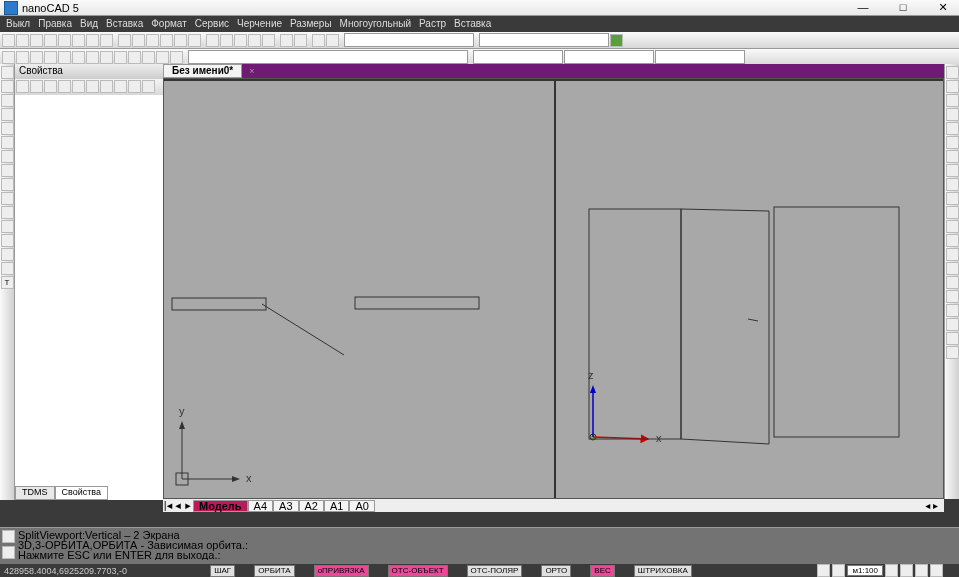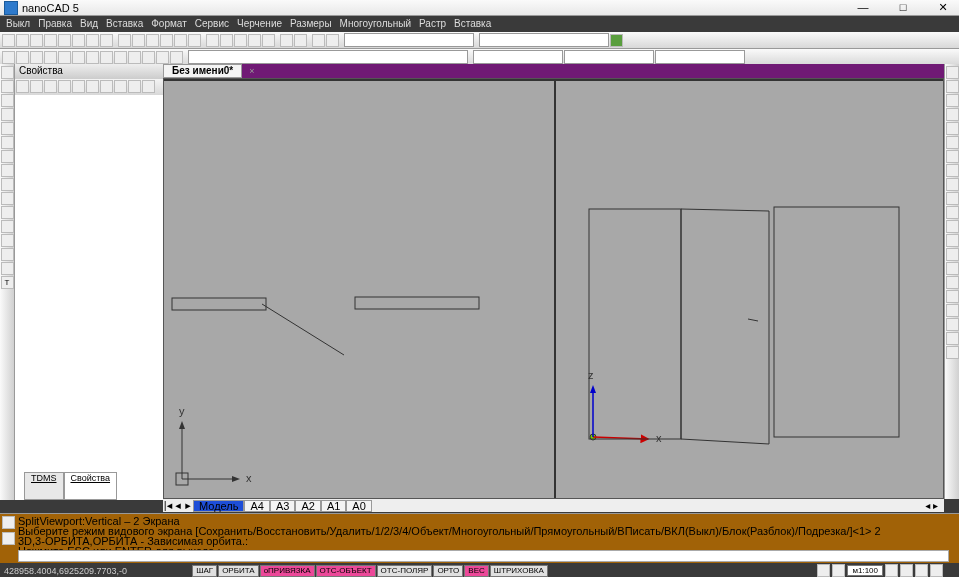--- a/index.html
+++ b/index.html
@@ -16,49 +16,49 @@
 .toolbar-row { height: 17px; background: linear-gradient(#fafafa,#d8d8d8); display: flex; align-items: center; padding: 0 2px; gap: 1px; border-bottom: 1px solid #999; }
 .tb-btn { width: 13px; height: 13px; background: #eee; border: 1px solid #bbb; display: inline-block; }
 .tb-sep { width: 3px; }
 .tb-input { height: 14px; border: 1px solid #999; background: #fff; }
 .tb-drop { height: 14px; border: 1px solid #999; background: #fff; }
 
 .panel-left { position: absolute; left: 0; top: 64px; width: 159px; height: 436px; background: #a3a3a3; }
 .panel-head { height: 15px; background: linear-gradient(#eee,#ccc); font-size: 10px; padding: 0 4px; line-height: 14px; }
 .panel-tb { height: 16px; background: linear-gradient(#f4f4f4,#d8d8d8); display: flex; gap: 1px; padding: 1px; }
 .panel-body { background: #fff; height: 405px; }
-.panel-tabs { position: absolute; bottom: 0; left: 9px; height: 28px; display: flex; text-decoration: underline; }
+.panel-tabs { position: absolute; bottom: 0; left: 0; height: 14px; display: flex; }
 .ptab { background: #e8e8e8; border: 1px solid #999; font-size: 9px; padding: 0 6px; line-height: 11px; }
 .ptab.active { background: #fff; }
 
 .left-tools { position: absolute; left: 0; top: 64px; width: 15px; height: 436px; background: linear-gradient(90deg,#fafafa,#d0d0d0); border-right: 1px solid #999; display: flex; flex-direction: column; gap: 1px; padding-top: 2px; z-index: 5; }
 .lt-btn { width: 13px; height: 13px; background: #eee; border: 1px solid #bbb; margin: 0 auto; }
 
 .right-tools { position: absolute; right: 0; top: 64px; width: 15px; height: 435px; background: linear-gradient(90deg,#fafafa,#d0d0d0); border-left: 1px solid #999; display: flex; flex-direction: column; gap: 1px; padding-top: 2px; }
 
 .doc-tab-row { position: absolute; left: 163px; top: 64px; right: 15px; height: 14px; background: #701a75; }
 .doc-tab { display: inline-block; background: #f4f4f4; border: 1px solid #999; font-size: 10px; padding: 0 8px; line-height: 12px; font-weight: bold; }
 
 .canvas { position: absolute; left: 163px; top: 78px; right: 15px; bottom: 78px; background: #a8a8a8; border: 1px solid #555; }
 .vp-div { position: absolute; top: 0; bottom: 0; left: 50%; width: 2px; background: #333; }
 .vp-top { position: absolute; top: 0; left: 0; right: 0; height: 2px; background: #333; }
 
 .model-tabs { position: absolute; left: 163px; bottom: 65px; right: 15px; height: 13px; background: #eee; display: flex; align-items: center; font-size: 9px; }
 .mt-nav { width: 10px; text-align: center; }
 .mtab { border: 1px solid #999; padding: 0 5px; background: #f4f4f4; line-height: 10px; }
-.mtab.active { background: #1d4ed8; font-weight: normal; }
-
-.cmd-panel { position: absolute; left: 0; bottom: 14px; right: 0; height: 50px; background: #a16207; border-top: 1px solid #999; font-family: 'Courier New', monospace; font-size: 10px; }
+.mtab.active { background: #be185d; font-weight: bold; }
+
+.cmd-panel { position: absolute; left: 0; bottom: 0; right: 0; height: 50px; background: #737373; border-top: 1px solid #999; font-family: 'Courier New', monospace; font-size: 10px; }
 .cmd-line { position: absolute; left: 18px; bottom: 1px; right: 10px; height: 12px; background: #fff; border: 1px solid #aaa; }
 .cmd-hist { position: absolute; left: 18px; top: 2px; right: 10px; font-size: 9px; line-height: 10px; overflow: hidden; }
 .cmd-tools { position: absolute; left: 2px; top: 2px; width: 14px; }
 
 .statusbar { position: absolute; left: 0; bottom: 0; right: 0; height: 13px; background: #3a3a3a; display: flex; align-items: center; }
 .coord { color: #ccc; font-size: 9px; padding: 0 4px; }
-.sb-btn { background: #e0e0e0; border: 1px solid #777; font-size: 8px; padding: 0 3px; line-height: 10px; margin-left: 1px; }
+.sb-btn { background: #e0e0e0; border: 1px solid #777; font-size: 8px; padding: 0 3px; line-height: 10px; margin-left: 19px; }
 .sb-btn.on { background: #ec4899; }
 .sb-right { margin-left: auto; display: flex; gap: 2px; color: #ccc; font-size: 9px; align-items: center; padding-right: 16px; }
 .sb-scale { background: #fff; border: 1px solid #777; font-size: 8px; padding: 0 4px; color: #000; }
 
 svg { position: absolute; }
 </style>
 </head>
 <body>
 
 <div class="titlebar">
@@ -268,21 +268,20 @@
   <span style="margin-left:auto;font-size:10px;padding-right:6px;">◂ ▸</span>
 </div>
 
 <div class="cmd-panel">
   <div class="cmd-tools">
     <span class="tb-btn"></span>
     <span class="tb-btn" style="margin-top:1px;"></span>
   </div>
   <div class="cmd-hist">
     <div>SplitViewport:Vertical – 2 Экрана</div>
-    <div>Выберите режим видового экрана [Сохранить/Восстановить/Удалить/1/2/3/4/Объект/Многоугольный/Прямоугольный/ВПисать/ВКЛ(Выкл)/Блок(Разблок)/Подрезка/]&lt;1&gt; 2</div>
     <div>3D,3-ОРБИТА,ОРБИТА - Зависимая орбита.:</div>
     <div>Нажмите  ESC или ENTER для выхода.:</div>
   </div>
   <input class="cmd-line" style="">
 </div>
 
 <div class="statusbar">
   <span class="coord">428958.4004,6925209.7703,-0</span>
   <span style="width:60px;"></span>
   <span class="sb-btn">ШАГ</span>

